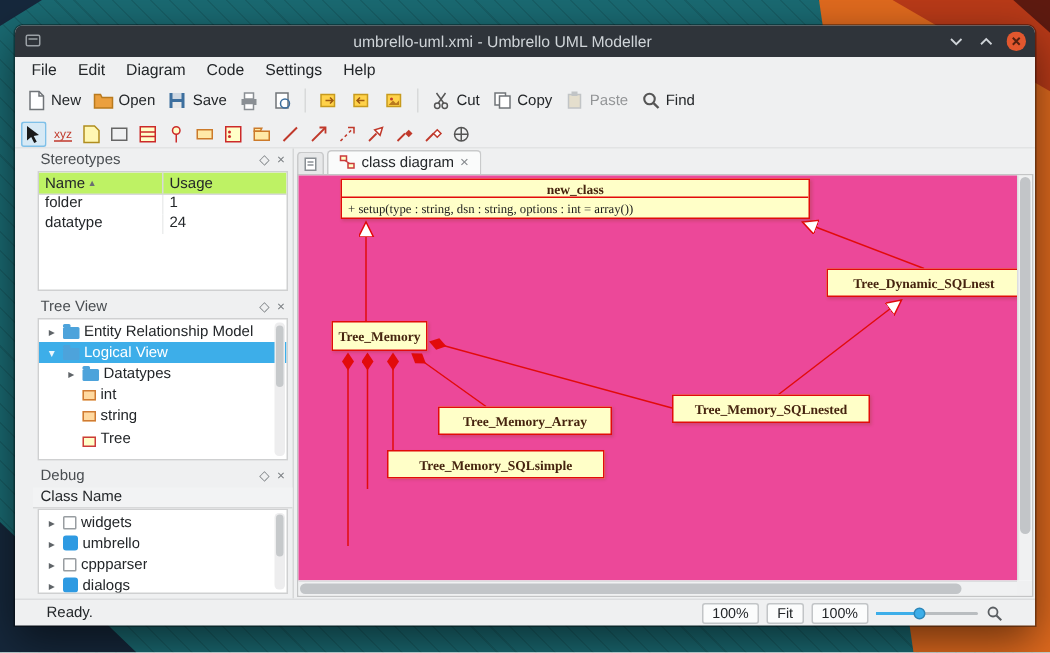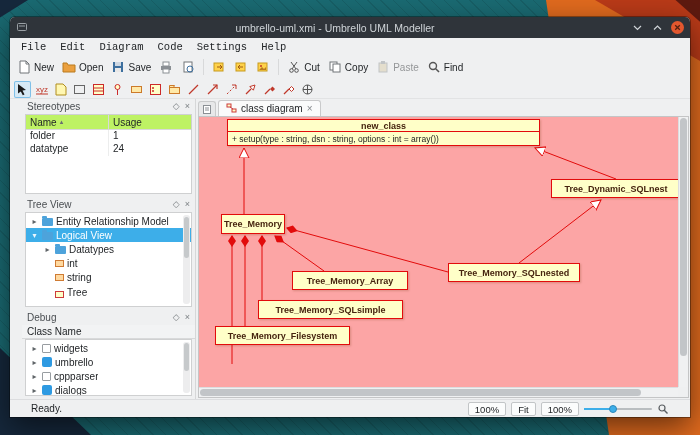--- a/index.html
+++ b/index.html
@@ -24,21 +24,21 @@
 
 .titlebar { height:21px; flex:none; background:#2f343a; border-radius:5px 5px 0 0; position:relative;
   display:flex; align-items:center; }
 .app-icon { position:absolute; left:6px; top:4px; line-height:0; }
 .title { position:absolute; left:40px; right:70px; text-align:center; color:#cfd4d8; font-size:10.5px;
   white-space:nowrap; overflow:hidden; }
 .win-controls { position:absolute; right:6px; top:0; height:21px; display:flex; align-items:center; gap:7px; }
 .wbtn { width:13px; height:13px; display:flex; align-items:center; justify-content:center; line-height:0; }
 
 .menubar { height:18px; flex:none; display:flex; align-items:center; padding-left:4px; font-size:10.5px; }
-.menu-item { padding:1px 7px; border-radius:2px;font-family:Liberation Mono, monospace; }
+.menu-item { padding:1px 7px; border-radius:2px; }
 
 .toolbar-main { height:22px; flex:none; display:flex; align-items:center; padding:0 3px; }
 .tbtn { display:flex; align-items:center; gap:3px; padding:2px 4px; font-size:10px; border-radius:2px; }
 .tbtn svg { display:block; }
 .tbtn.disabled { opacity:0.45; }
 .tsep { width:1px; align-self:stretch; margin:3px 4px; background:#d8d9da; }
 .ticon-wrap { line-height:0; }
 
 .toolbar-tools { height:21px; flex:none; display:flex; align-items:flex-end; padding:0 4px; gap:2px;
   border-bottom:1px solid #e2e3e4; }
@@ -96,21 +96,21 @@
 .tabbar { height:17px; flex:none; display:flex; align-items:flex-end; gap:2px; padding-left:2px; }
 .tab-mini { width:18px; height:15px; border:1px solid #c9cacb; border-bottom:none; border-radius:3px 3px 0 0;
   background:#e7e8e9; display:flex; align-items:center; justify-content:center; line-height:0; }
 .tab { height:16px; display:flex; align-items:center; gap:4px; padding:0 7px; background:#fafbfb;
   border:1px solid #c9cacb; border-bottom:none; border-radius:3px 3px 0 0; font-size:10px; }
 .tab-icon { line-height:0; }
 .tab-close { color:#85898d; font-size:10px; }
 
 .canvas-wrap { flex:1; min-height:0; margin:0 1px 1px 2px; border:1px solid #c4c5c6; position:relative;
   background:#fff; }
-.canvas { position:absolute; left:0; top:0; right:10px; bottom:10px; background:#fca5a5; overflow:hidden; }
+.canvas { position:absolute; left:0; top:0; right:10px; bottom:10px; background:#ec4899; overflow:hidden;font-family:Liberation Serif, serif; }
 .arrows { position:absolute; left:0; top:0; pointer-events:none; }
 .node { position:absolute; background:#ffffc8; border:1px solid #e20b0b;
   box-shadow:1px 1px 2px rgba(120,60,20,0.25); display:flex; align-items:center; justify-content:center;
   overflow:hidden; }
 .node .nm { font-size:9px; font-weight:bold; color:#46240f; white-space:nowrap; padding:0 2px; }
 .node-newclass { flex-direction:column; align-items:stretch; justify-content:flex-start; }
 .node-title { height:12px; flex:none; border-bottom:1px solid #e20b0b; text-align:center; font-size:9px;
   font-weight:bold; color:#46240f; line-height:12px; }
 .node-op { flex:1; font-size:8.5px; color:#1c1c1c; padding:0 4px; display:flex; align-items:center;
   white-space:nowrap; }
@@ -562,23 +562,20 @@
             </div>
             <div class="node" style="left:249px;top:146px;width:132px;height:19px;">
               <div class="nm">Tree_Memory_SQLnested</div>
             </div>
             <div class="node" style="left:93px;top:154px;width:116px;height:19px;">
               <div class="nm">Tree_Memory_Array</div>
             </div>
             <div class="node" style="left:59px;top:183px;width:145px;height:19px;">
               <div class="nm">Tree_Memory_SQLsimple</div>
             </div>
-            <div class="node" style="left:16px;top:209px;width:135px;height:19px;">
-              <div class="nm">Tree_Memory_Filesystem</div>
-            </div>
 
           </div>
           <div class="canvas-vbar">
             <div class="vthumb2"></div>
           </div>
           <div class="canvas-hbar">
             <div class="hthumb"></div>
           </div>
           <div class="canvas-corner"></div>
         </div>

